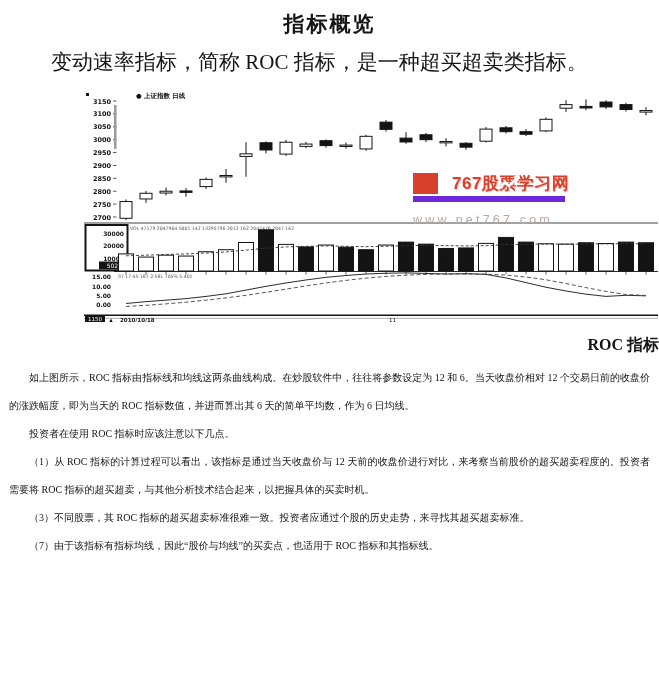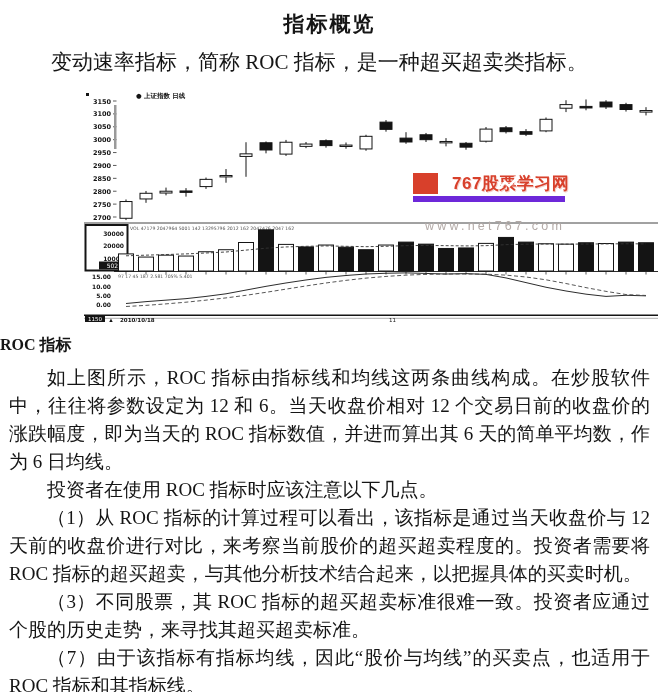--- a/index.html
+++ b/index.html
@@ -21,27 +21,27 @@
   .watermark{position:absolute;left:413px;top:84px;width:152px;}
   .wm-row{display:flex;align-items:flex-end;gap:14px;border-bottom:6px solid #6d28d9;padding-bottom:2px;}
   .wm-logo{width:25px;height:21px;background:#d8402b;display:inline-block;flex:0 0 auto;}
   .wm-title{
     font-family:"Liberation Sans","DejaVu Sans",sans-serif;font-weight:bold;font-size:17px;
     color:#d8402b;letter-spacing:0.5px;line-height:21px;white-space:nowrap;
     text-shadow:1px 1px 0 rgba(216,64,43,0.25);
   }
   .wm-url{
     font-family:"Liberation Sans","DejaVu Sans",sans-serif;font-size:12.5px;color:#b3aaa7;
-    letter-spacing:3.2px;margin-top:17px;white-space:nowrap;text-align:right;
+    letter-spacing:3.2px;margin-top:11px;white-space:nowrap;
   }
   .fig-caption{
-    margin:12px 0 0;text-align:left;font-weight:bold;font-size:16px;line-height:22px;
+    margin:12px 0 0;text-align:right;font-weight:bold;font-size:16px;line-height:22px;
   }
   .body-p{
-    margin:0;padding:0 9px;font-size:19px;line-height:28px;
+    margin:0;padding:0 9px;font-size:10px;line-height:28px;
     text-indent:2em;text-align:justify;
   }
   .body-p.first{margin-top:8px;}
 </style>
 </head>
 <body>
 
 <h1 class="page-title">指标概览</h1>
 
 <p class="intro-p">变动速率指标，简称 ROC 指标，是一种超买超卖类指标。</p>

